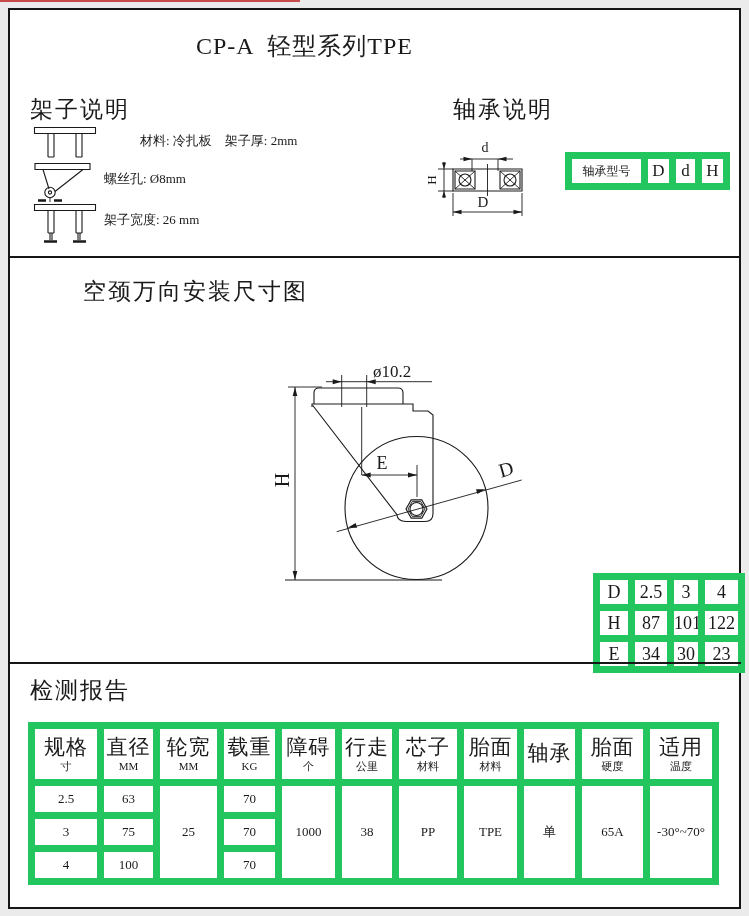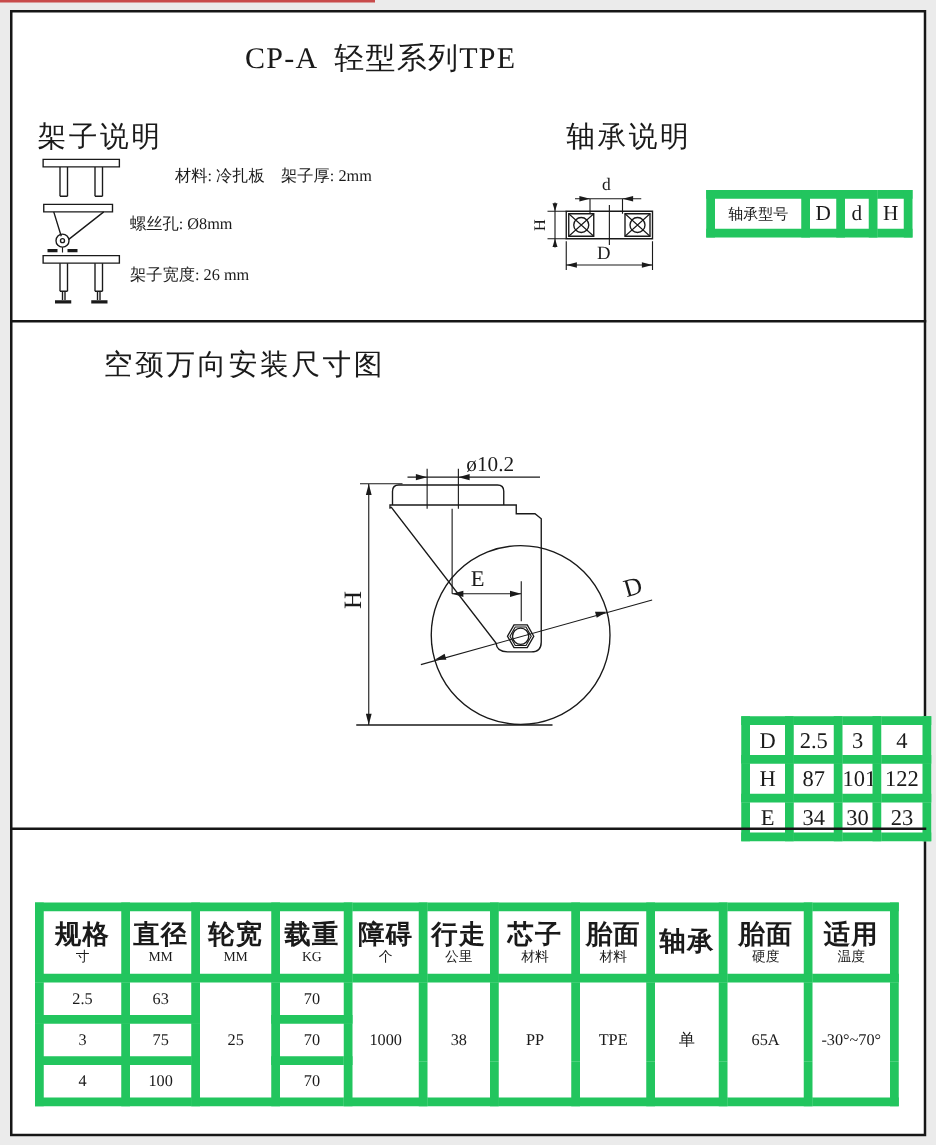--- a/index.html
+++ b/index.html
@@ -24,21 +24,21 @@
   .bearing-table{position:absolute;left:565px;top:152px;width:158px;border:2px solid #161616;}
   .bearing-table .model-h{font-size:12px;font-weight:normal;}
   .bearing-table .dim-h{font-size:17px;font-weight:normal;}
   .bearing-table td{font-size:17px;height:25px;}
   .bearing-table th{height:24px;}
   .bearing-table .model-v{text-align:right;padding-right:4px;}
   .dhe-table{position:absolute;left:593px;top:573px;width:145px;border:2px solid #161616;}
   .dhe-table td{font-size:18px;height:24px;}
   .report-table{position:absolute;left:28px;top:722px;width:684px;border:2px solid #161616;}
   .report-table th{height:50px;font-weight:normal;}
-  .report-table th .main{font-size:21px;font-weight:700;letter-spacing:1px;line-height:1.1;}
+  .report-table th .main{font-size:21px;font-weight:400;letter-spacing:1px;line-height:1.1;}
   .report-table th .sub{font-size:11px;line-height:1.1;margin-top:1px;}
   .report-table td{font-size:13px;height:26px;}
 </style>
 </head>
 <body>
 
 <div class="screen">
   <div class="red-strip"></div>
   <div class="page"></div>
 
@@ -177,20 +177,21 @@
       <td>E</td>
       <td>34</td>
       <td>30</td>
       <td>23</td>
     </tr>
   </tbody>
     </table>
 
   <div class="divider" style="top:662px;"></div>
 
+  <div class="sec-head" style="left:30px;top:675px;">检测报告</div>
 
   <table class="report-table">
     <colgroup>
       <col style="width:69px">
         <col style="width:56px">
         <col style="width:64px">
         <col style="width:58px">
       <col style="width:60px">
         <col style="width:57px">
         <col style="width:65px">

